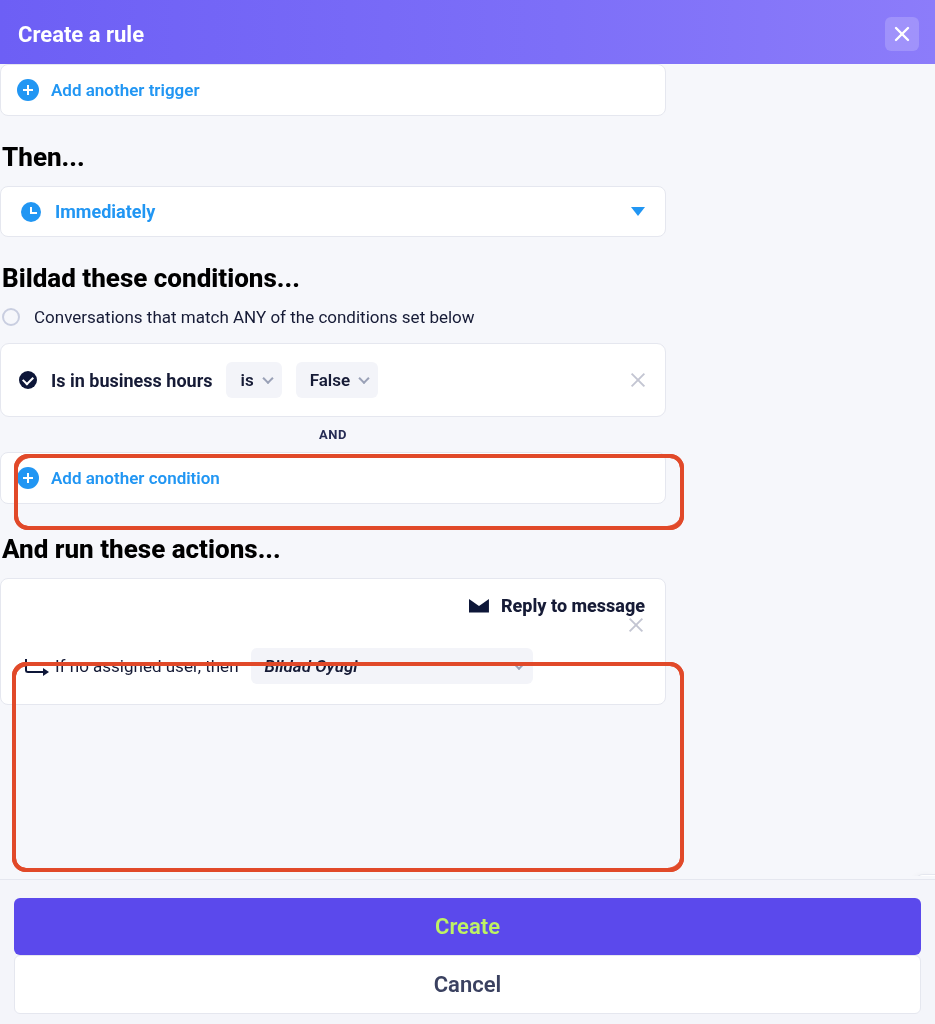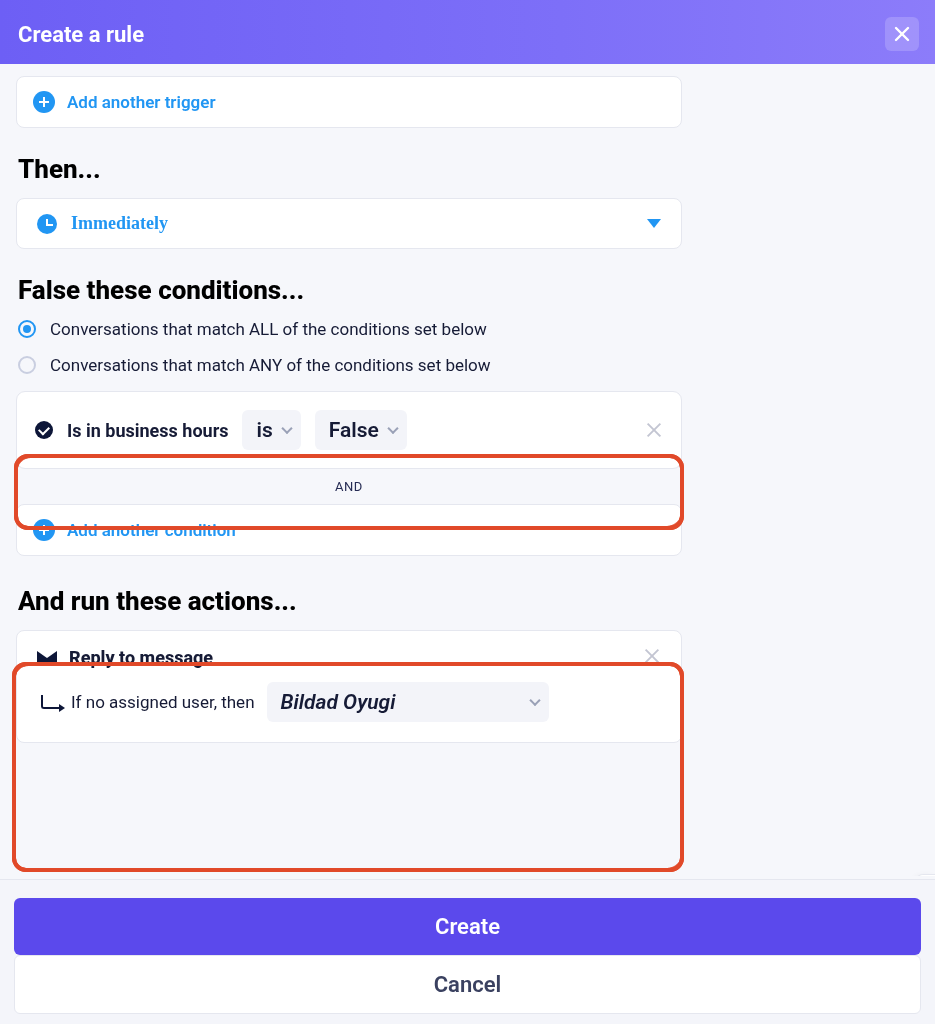--- a/index.html
+++ b/index.html
@@ -42,22 +42,21 @@
   
   .stage {
     position: absolute;
     top: 64px;
     left: 0; right: 0; bottom: 148px;
     overflow: hidden;
     background: #f6f7fb;
   }
   .content {
     width: 666px;
-    margin-left: 16px;
-    padding-top: 12px;
+    padding-top: 0;
   }
 
   .card {
     background: #fff;
     border: 1px solid #e5e7ef;
     border-radius: 8px;
   }
 
   
   .add-row {
@@ -87,21 +86,21 @@
     margin: 26px 0 14px 2px;
   }
 
   
   .then-card {
     display:flex;
     align-items:center;
     justify-content:space-between;
     padding:14px 20px;
   }
-  .then-left { display:flex; align-items:center; gap:14px;font-family:Liberation Serif, serif; }
+  .then-left { display:flex; align-items:center; gap:14px; }
   .clock-icon {
     width:20px; height:20px; border-radius:50%;
     background:#2196f3;
     position:relative;
   }
   .clock-icon::before {
     content:""; position:absolute;
     left:9px; top:5px;
     width:5px; height:5px;
     border-left:2px solid #fff;
@@ -144,47 +143,48 @@
   .check-icon::after {
     content:""; width:8px; height:5px;
     border-left:2px solid #fff; border-bottom:2px solid #fff;
     transform: rotate(-45deg); margin-bottom:2px;
   }
   .cond-label { font-weight:700; font-size:18px; }
   .select-pill {
     background:#f3f4f9;
     border-radius:6px;
     padding:8px 28px 8px 14px;
-    font-size:21px; font-weight:600;
+    font-size:17px; font-weight:600;
     position:relative;
   }
   .select-pill .chev {
     position:absolute; right:10px; top:50%;
     width:8px;height:8px;
     border-right:2px solid #9aa1b7;
     border-bottom:2px solid #9aa1b7;
     transform: translateY(-70%) rotate(45deg);
   }
   .x-icon { width:18px;height:18px; position:relative; opacity:.4;}
   .x-icon::before,.x-icon::after{
     content:"";position:absolute;left:8px;top:0;width:2px;height:18px;background:#6a7190;
   }
   .x-icon::before{transform:rotate(45deg);}
   .x-icon::after {transform:rotate(-45deg);}
 
   .and-sep {
-    text-align:center; font-size:13px; font-weight:400; color:#262c54;
+    text-align:center; font-size:13px; font-weight:700; color:#262c54;
     letter-spacing:.5px; margin:10px 0;
   }
 
   
   .action-card { padding: 16px 20px 20px 20px; }
   .action-head {
-    display:flex;align-items:flex-start;justify-content:space-between;
+    display:flex;align-items:flex-end;justify-content:space-between;
     margin-bottom:14px;
+    flex-direction:column;
   }
   .action-head-left { display:flex;align-items:center;gap:12px; }
   .mail-icon {
     width:20px;height:14px;background:#0d1638;
     clip-path: polygon(0 0, 100% 0, 100% 100%, 0 100%);
     position:relative;
   }
   .mail-icon::after{
     content:"";position:absolute;left:0;top:0;width:0;height:0;
     border-left:10px solid transparent;border-right:10px solid transparent;
@@ -237,21 +237,21 @@
     padding:18px 14px 10px 14px;
   }
   .btn {
     display:block; width:100%;
     text-align:center;
     font-size:22px;
     padding:16px 0;
     border-radius:6px;
     font-weight:600;
   }
-  .btn-primary { background:#5b49ec; color:#ffffff; }
+  .btn-primary { background:#5b49ec; color:#bef264; }
   .btn-secondary { background:#fff; color:#3a4160; border:1px solid #e5e7ef; }
 
   
   .side-sliver {
     position:absolute;
     right:0; top:810px;
     width:20px; height:56px;
     background:#fff;
     border:1px solid #e5e7ef;
     border-right:none;
@@ -285,26 +285,22 @@
 
     <div class="section-heading">Then...</div>
     <div class="card then-card">
       <div class="then-left">
         <span class="clock-icon"></span>
         <span class="then-label">Immediately</span>
       </div>
       <span class="chev-down"></span>
     </div>
 
-    <div class="section-heading">False these conditions...</div>
-
-    <div class="radio-row">
-      <span class="radio selected"></span>
-      <span>Conversations that match ALL of the conditions set below</span>
-    </div>
+    <div class="section-heading">Bildad these conditions...</div>
+
     <div class="radio-row">
       <span class="radio"></span>
       <span>Conversations that match ANY of the conditions set below</span>
     </div>
 
     <div class="card cond-card">
       <div class="cond-left">
         <span class="check-icon"></span>
         <span class="cond-label">Is in business hours</span>
         <span class="select-pill">

